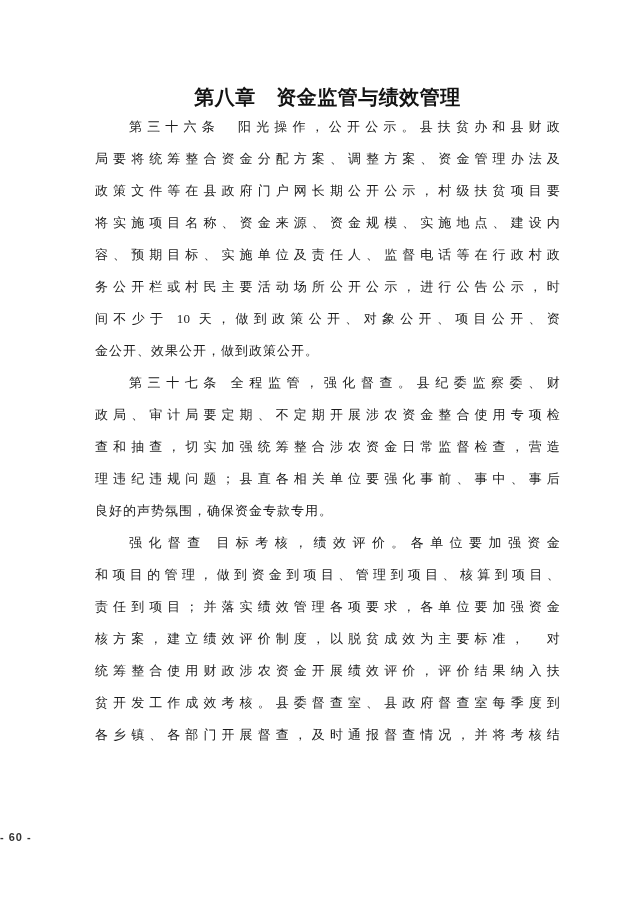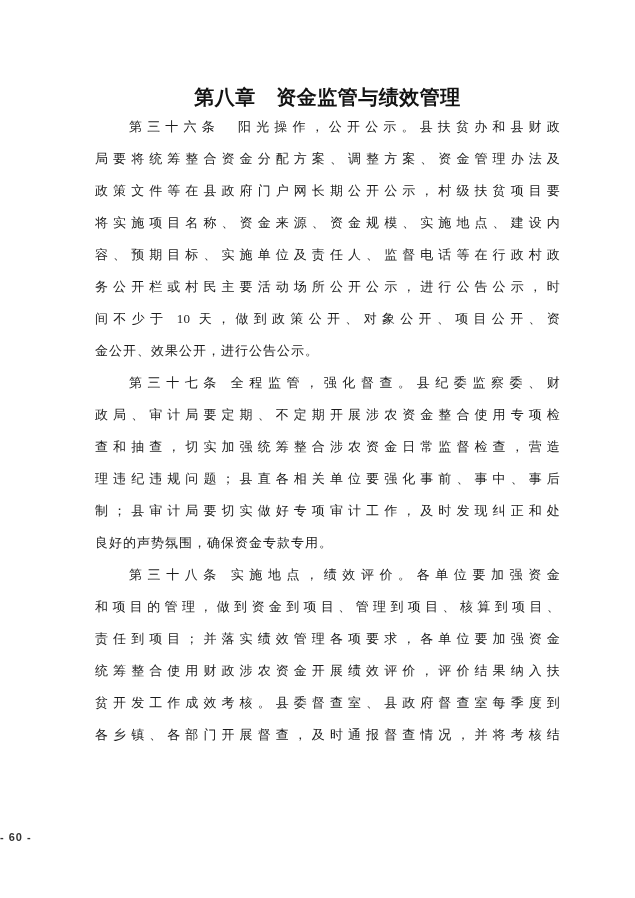--- a/index.html
+++ b/index.html
@@ -73,30 +73,30 @@
   <h1 class="chapter-title">第八章　资金监管与绩效管理</h1>
 
   <div class="text-block">
     <div class="line indent">第三十六条　阳光操作，公开公示。县扶贫办和县财政</div>
     <div class="line">局要将统筹整合资金分配方案、调整方案、资金管理办法及</div>
     <div class="line">政策文件等在县政府门户网长期公开公示，村级扶贫项目要</div>
     <div class="line">将实施项目名称、资金来源、资金规模、实施地点、建设内</div>
     <div class="line">容、预期目标、实施单位及责任人、监督电话等在行政村政</div>
     <div class="line">务公开栏或村民主要活动场所公开公示，进行公告公示，时</div>
     <div class="line">间不少于 10 天，做到政策公开、对象公开、项目公开、资</div>
-    <div class="line end">金公开、效果公开，进行公告公示。</div>
+    <div class="line end">金公开、效果公开，做到政策公开。</div>
     <div class="line indent">第三十七条 全程监管，强化督查。县纪委监察委、财</div>
     <div class="line">政局、审计局要定期、不定期开展涉农资金整合使用专项检</div>
     <div class="line">查和抽查，切实加强统筹整合涉农资金日常监督检查，营造</div>
     <div class="line">理违纪违规问题；县直各相关单位要强化事前、事中、事后</div>
-    <div class="line">制；县审计局要切实做好专项审计工作，及时发现纠正和处</div>
     <div class="line end">良好的声势氛围，确保资金专款专用。</div>
-    <div class="line indent">第三十八条 实施地点，绩效评价。各单位要加强资金</div>
+    <div class="line indent">强化督查 目标考核，绩效评价。各单位要加强资金</div>
     <div class="line">和项目的管理，做到资金到项目、管理到项目、核算到项目、</div>
     <div class="line">责任到项目；并落实绩效管理各项要求，各单位要加强资金</div>
+    <div class="line">核方案，建立绩效评价制度，以脱贫成效为主要标准，　对</div>
     <div class="line">统筹整合使用财政涉农资金开展绩效评价，评价结果纳入扶</div>
     <div class="line">贫开发工作成效考核。县委督查室、县政府督查室每季度到</div>
     <div class="line">各乡镇、各部门开展督查，及时通报督查情况，并将考核结</div>
   </div>
 
   <div class="page-footer">- 60 -</div>
 
 </div>
 
 </body></html>

